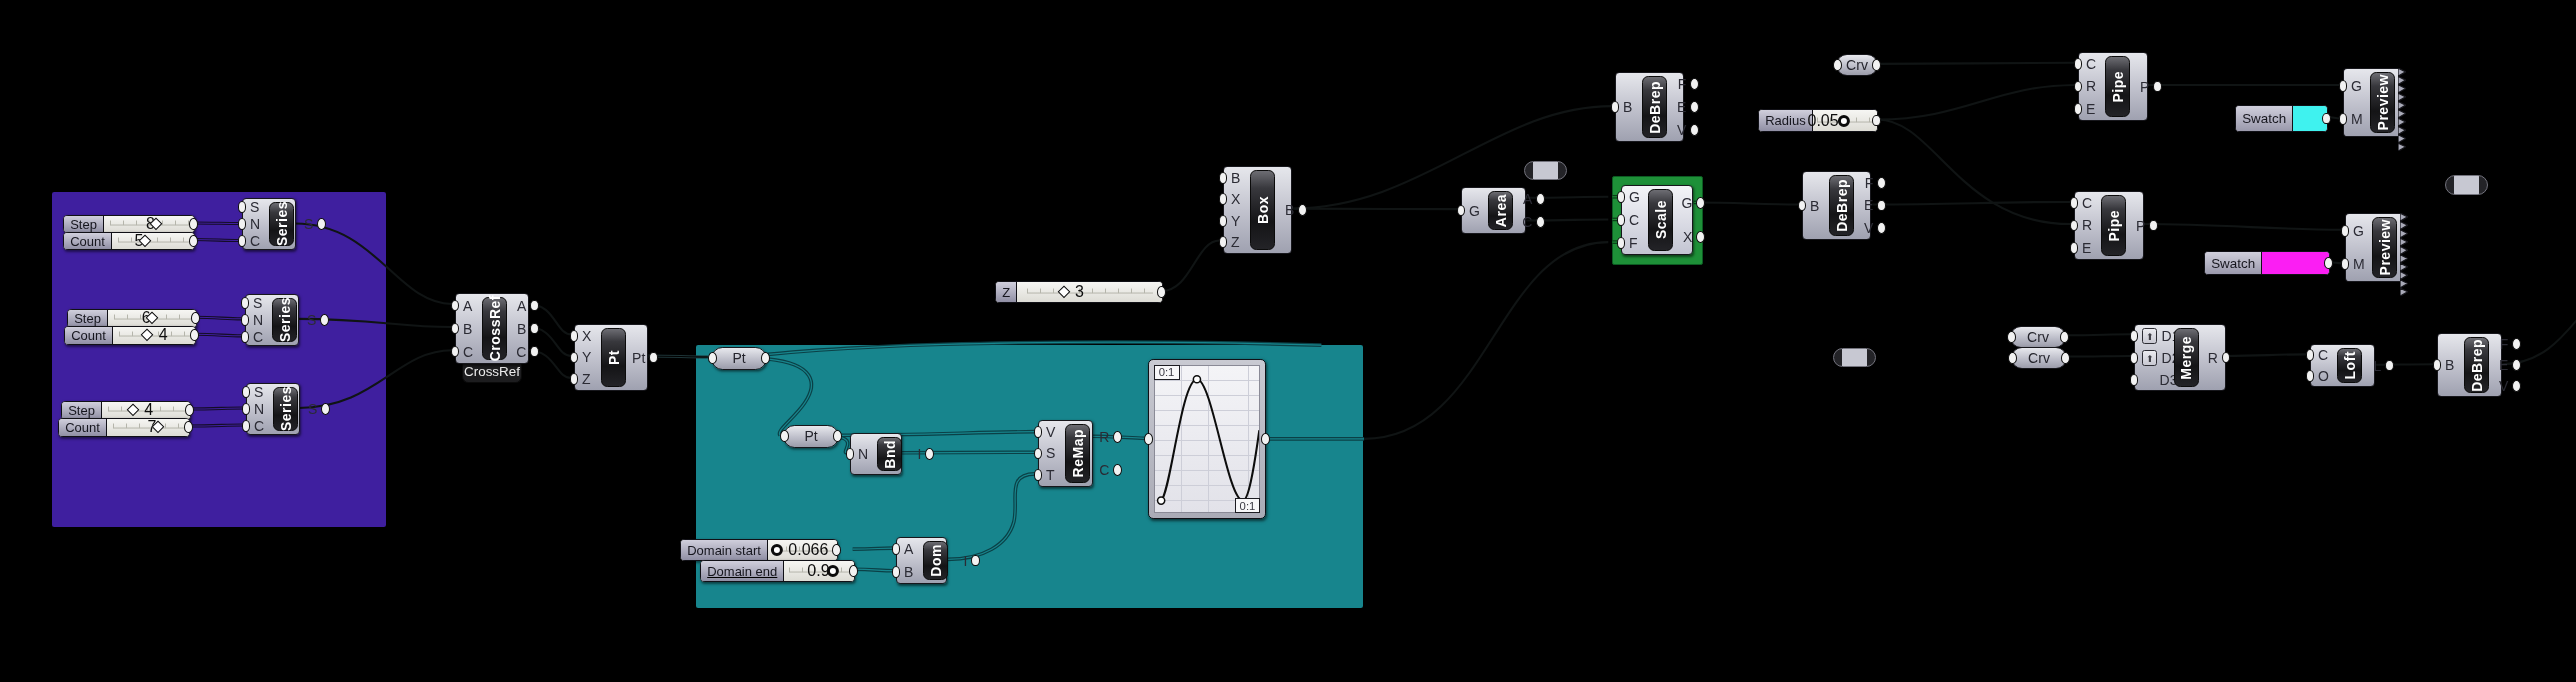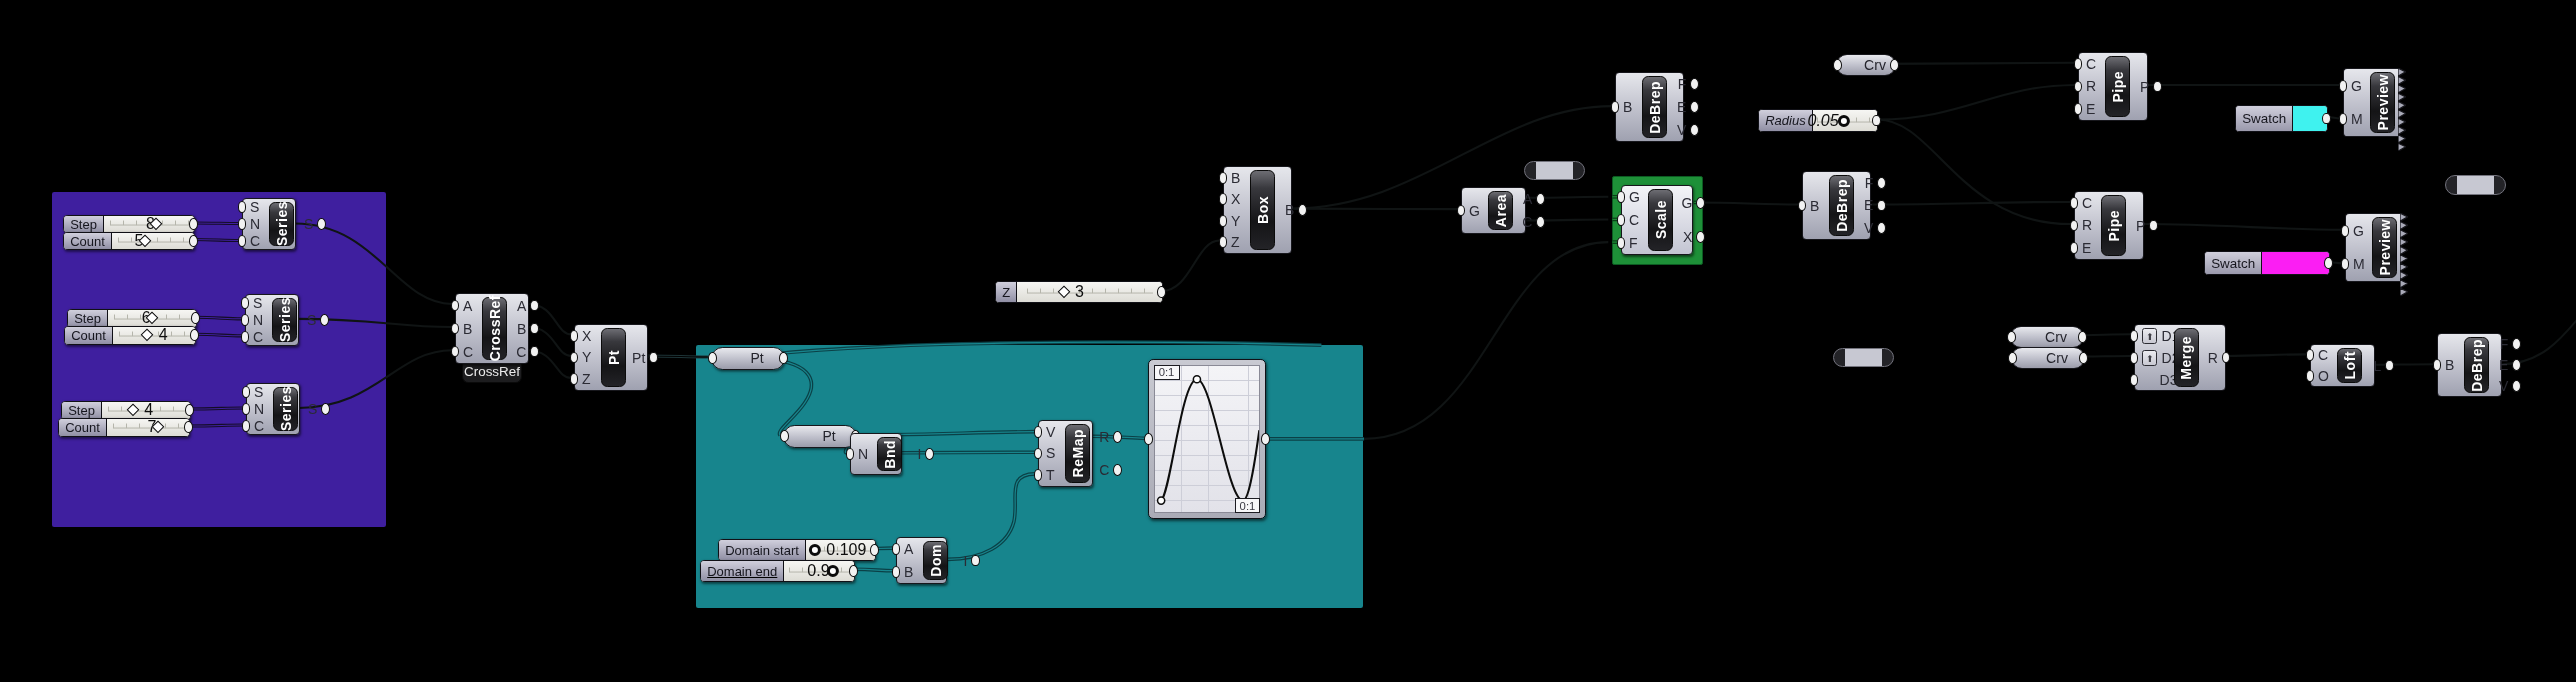--- a/index.html
+++ b/index.html
@@ -31,21 +31,21 @@
          background:linear-gradient(180deg,#6d6d73 0%,#38383d 22%,#141416 65%,#232327 100%);
          border:1.5px solid #0b0b0b;border-radius:6.2px;}
   .vtext{writing-mode:vertical-rl;transform:rotate(180deg);color:#fff;font-weight:bold;
          font-size:14px;letter-spacing:0.5px;}
   .tag{position:absolute;z-index:2;background:#1d1d1f;color:#ececec;font-size:13.4px;
        display:flex;align-items:center;justify-content:center;border-radius:0 0 6.2px 6.2px;
        border:1px solid #0a0a0a;border-top:none;}
   .cap{position:absolute;z-index:3;display:flex;align-items:center;justify-content:center;
        background:linear-gradient(180deg,#e8e9ee,#b9bac6 60%,#9b9caa);
        border:1px solid #17171c;border-radius:515px;font-size:14px;color:#24242c;
-       box-shadow:1px 1.5px 2.6px rgba(0,0,0,.55);padding-left:18px;}
+       box-shadow:1px 1.5px 2.6px rgba(0,0,0,.55);}
   .cap .nubL{position:absolute;left:-4.1px;top:50%;transform:translateY(-50%);}
   .cap .nubR{position:absolute;right:-4.1px;top:50%;transform:translateY(-50%);}
   .cap.empty{background:linear-gradient(90deg,#232327 0 19%,#c7c8d2 19% 81%,#232327 81%);
        border:1.5px solid #73737d;}
   .slider{position:absolute;z-index:3;display:flex;border:1px solid #101016;border-radius:4.1px;
        background:#efefec;box-shadow:1px 1.5px 2.6px rgba(0,0,0,.5);}
   .slabel{flex:none;display:flex;align-items:center;padding:0 6.2px;font-size:13px;color:#16161e;
        background:linear-gradient(180deg,#d0cfdc,#908fa4);border-right:1px solid #101016;
        border-radius:3.1px 0 0 3.1px;}
   .strack{position:relative;flex:1;background:linear-gradient(180deg,#f6f6f3,#dddcd5);
@@ -390,25 +390,25 @@
         <span class="vtext">Bnd</span>
       </div>
     <div class="out-col">
       <div class="port out">
           <i class="nub"></i>
           <span class="plabel">I</span>
         </div>
     </div>
   </div>
 
-  <div class="slider" style="left:718px;top:539px;width:156px;height:20px;justify-content:center;">
+  <div class="slider" style="left:680px;top:539px;width:156px;height:20px;justify-content:center;">
     <div class="slabel">Domain start</div>
     <div class="strack">
         <div class="ruler"></div>
-      <span class="sval after" style="left:13%;">0.109</span>
+      <span class="sval after" style="left:13%;">0.066</span>
       <i class="kc" style="left:13%;"></i>
       <i class="nub snub"></i>
       </div>
   </div>
   <div class="slider" style="left:700px;top:560px;width:153px;height:20px;text-decoration:underline;">
     <div class="slabel">Domain end</div>
     <div class="strack">
         <div class="ruler"></div>
       <span class="sval before" style="left:70%;">0.9</span>
       <i class="kc" style="left:70%;"></i>
@@ -663,21 +663,21 @@
     <i class="nub nubL"></i>
     <span>Crv</span>
     <i class="nub nubR"></i>
   </div>
   <div class="cap" style="left:2011px;top:347px;width:54px;height:19.6px;">
     <i class="nub nubL"></i>
     <span>Crv</span>
     <i class="nub nubR"></i>
   </div>
 
-  <div class="slider" style="left:1758px;top:109px;width:118px;height:21px;font-style:italic;">
+  <div class="slider" style="left:1758px;top:109px;width:118px;height:21px;">
     <div class="slabel">Radius</div>
     <div class="strack">
         <div class="ruler"></div>
       <span class="sval before" style="left:48%;">0.05</span>
       <i class="kc" style="left:48%;"></i>
       <i class="nub snub"></i>
       </div>
   </div>
 
   <div class="comp" style="left:2078px;top:52px;width:68px;height:67px;">

